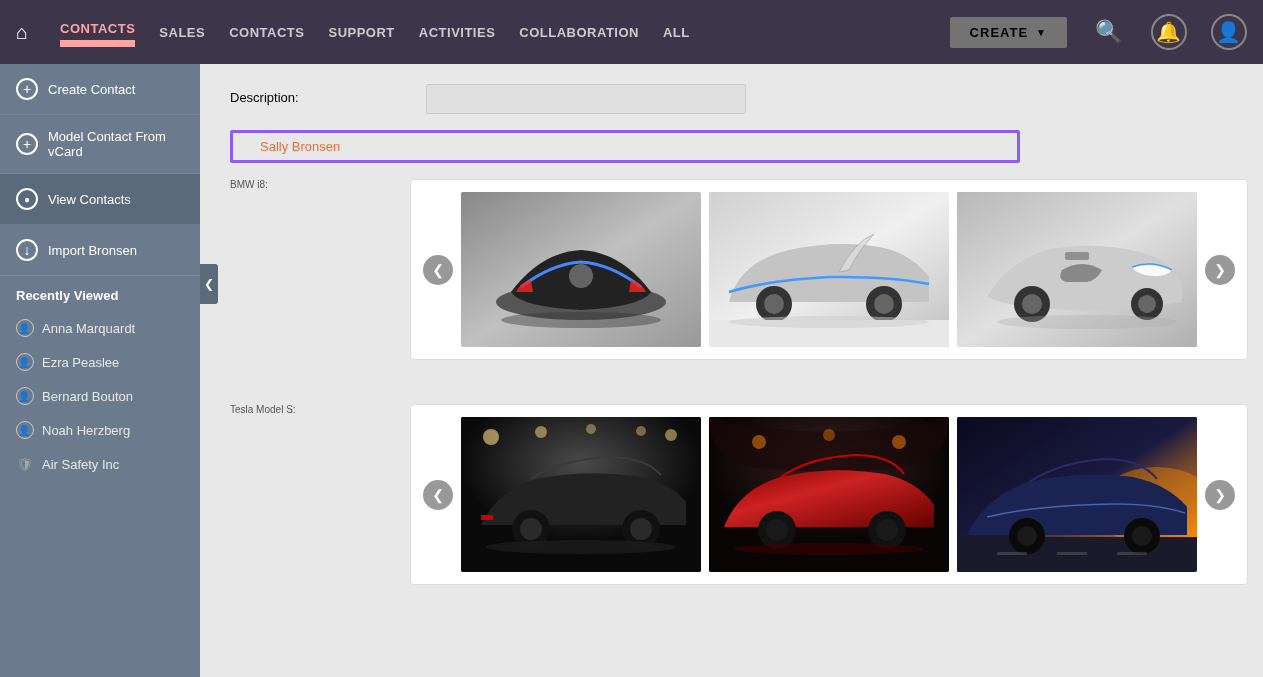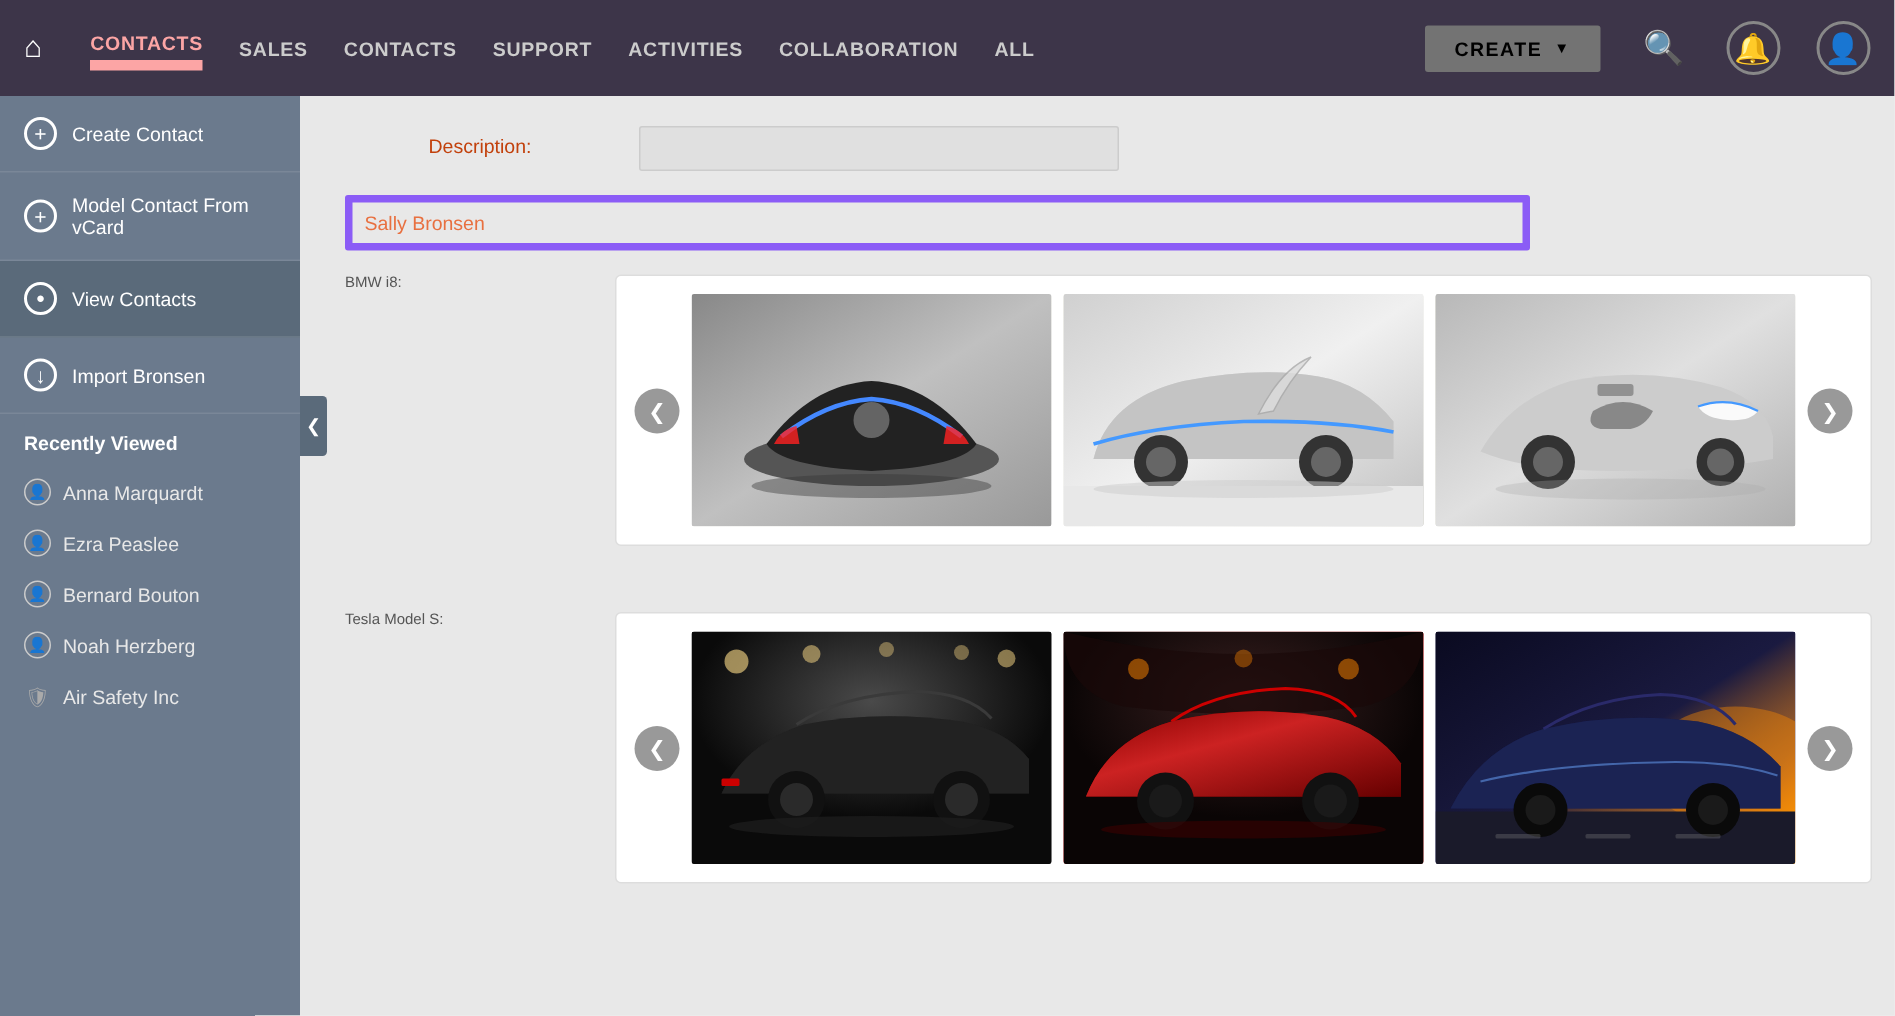--- a/index.html
+++ b/index.html
@@ -157,24 +157,23 @@
 
     .field-row {
       display: flex;
       align-items: flex-start;
       margin-bottom: 16px;
       gap: 16px;
     }
     .field-label {
       width: 180px;
       font-size: 13px;
-      color: #c2410c;
+      color: #000000;
       padding-top: 6px;
       flex-shrink: 0;
-      text-align: center;
     }
     .field-value {
       flex: 1;
       max-width: 320px;
     }
     .field-input {
       width: 100%;
       background: #e0e0e0;
       border: 1px solid #ccc;
       padding: 6px 10px;
@@ -350,21 +349,21 @@
 
     <div class="field-row">
       <div class="field-label">Description:</div>
       <div class="field-value">
         <div class="field-input"></div>
       </div>
     </div>
 
     <div class="field-row">
       <div class="field-value">
-        <div style="background:#e8e8e8; border:5px solid #8b5cf6; padding:6px 8px; font-size:13px; border-radius:2px; min-height:30px; max-width:790px; width:790px;">
+        <div style="background:#e8e8e8; border:3px solid #8b5cf6; padding:6px 27px; font-size:13px; border-radius:2px; min-height:30px; max-width:790px; width:790px;">
           <a class="field-link">Sally Bronsen</a>
         </div>
       </div>
     </div>
 
     <div class="gallery-row">
       <div class="section-label">BMW i8:</div>
       <div class="gallery-wrapper">
         <div class="gallery-container">
           <div class="gallery-nav">

